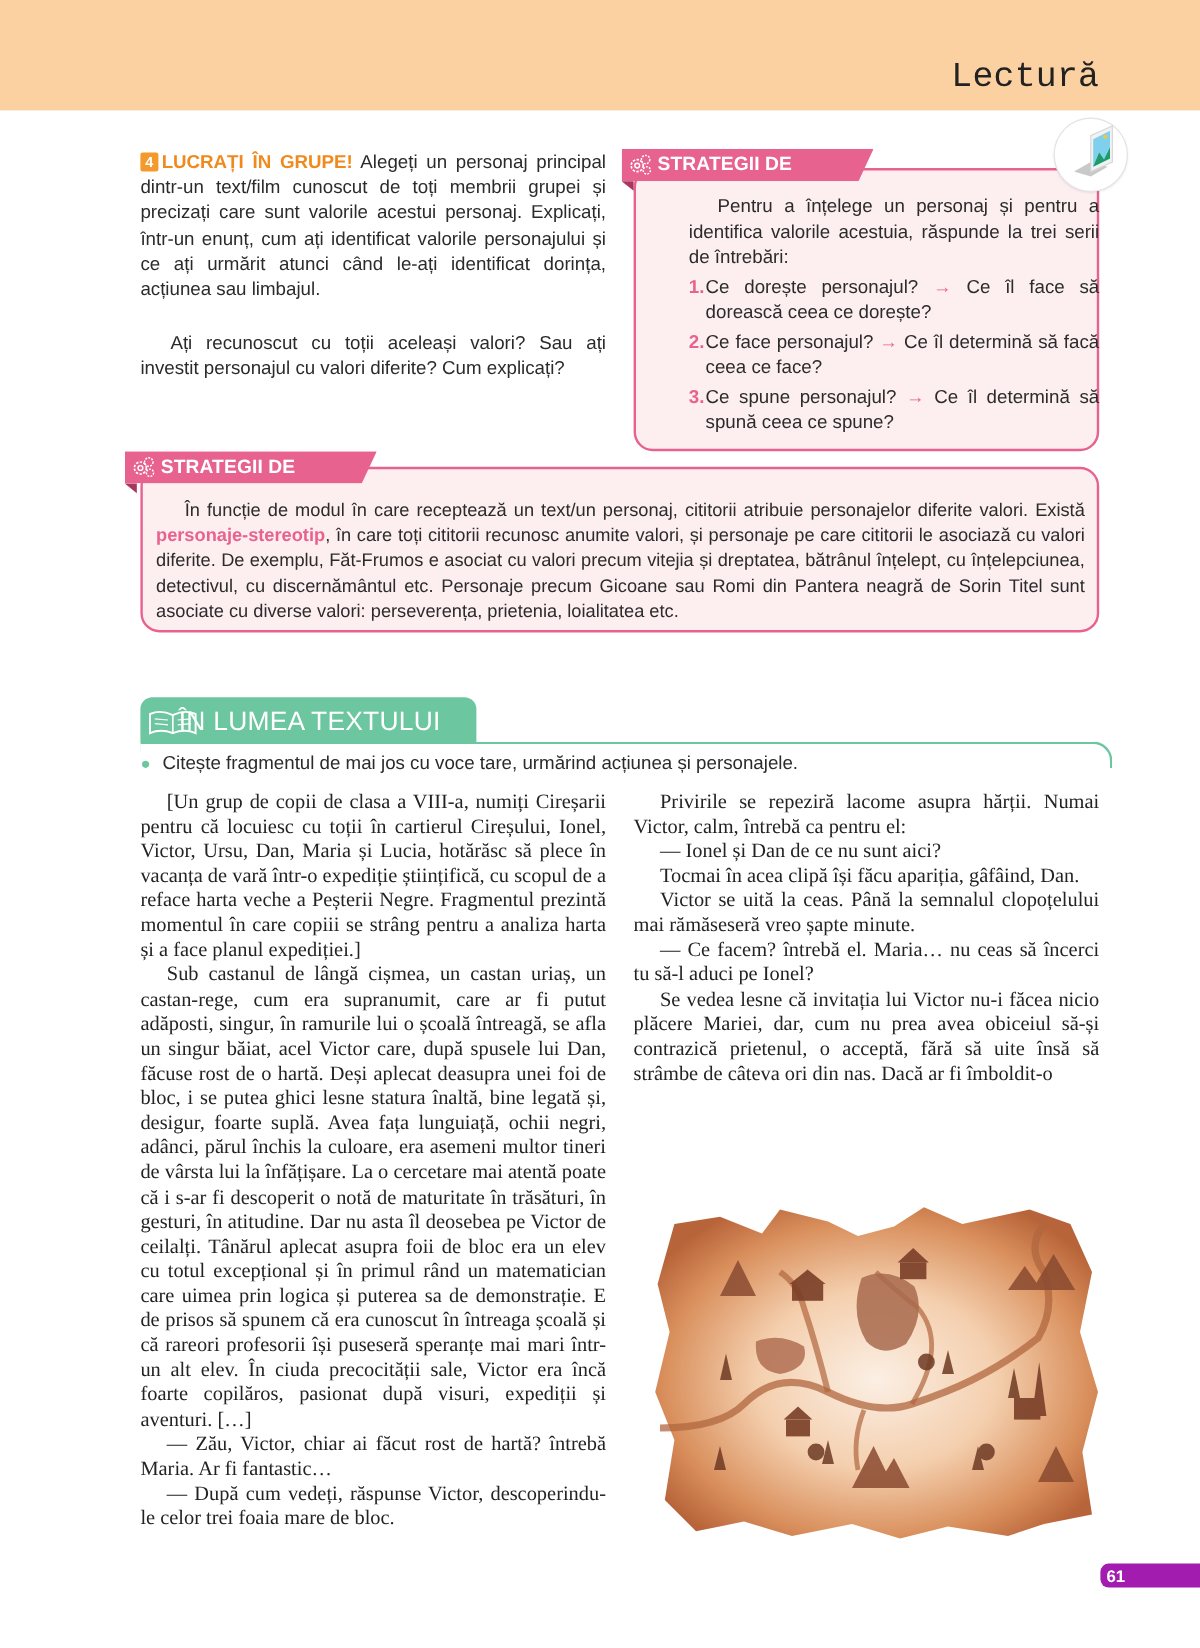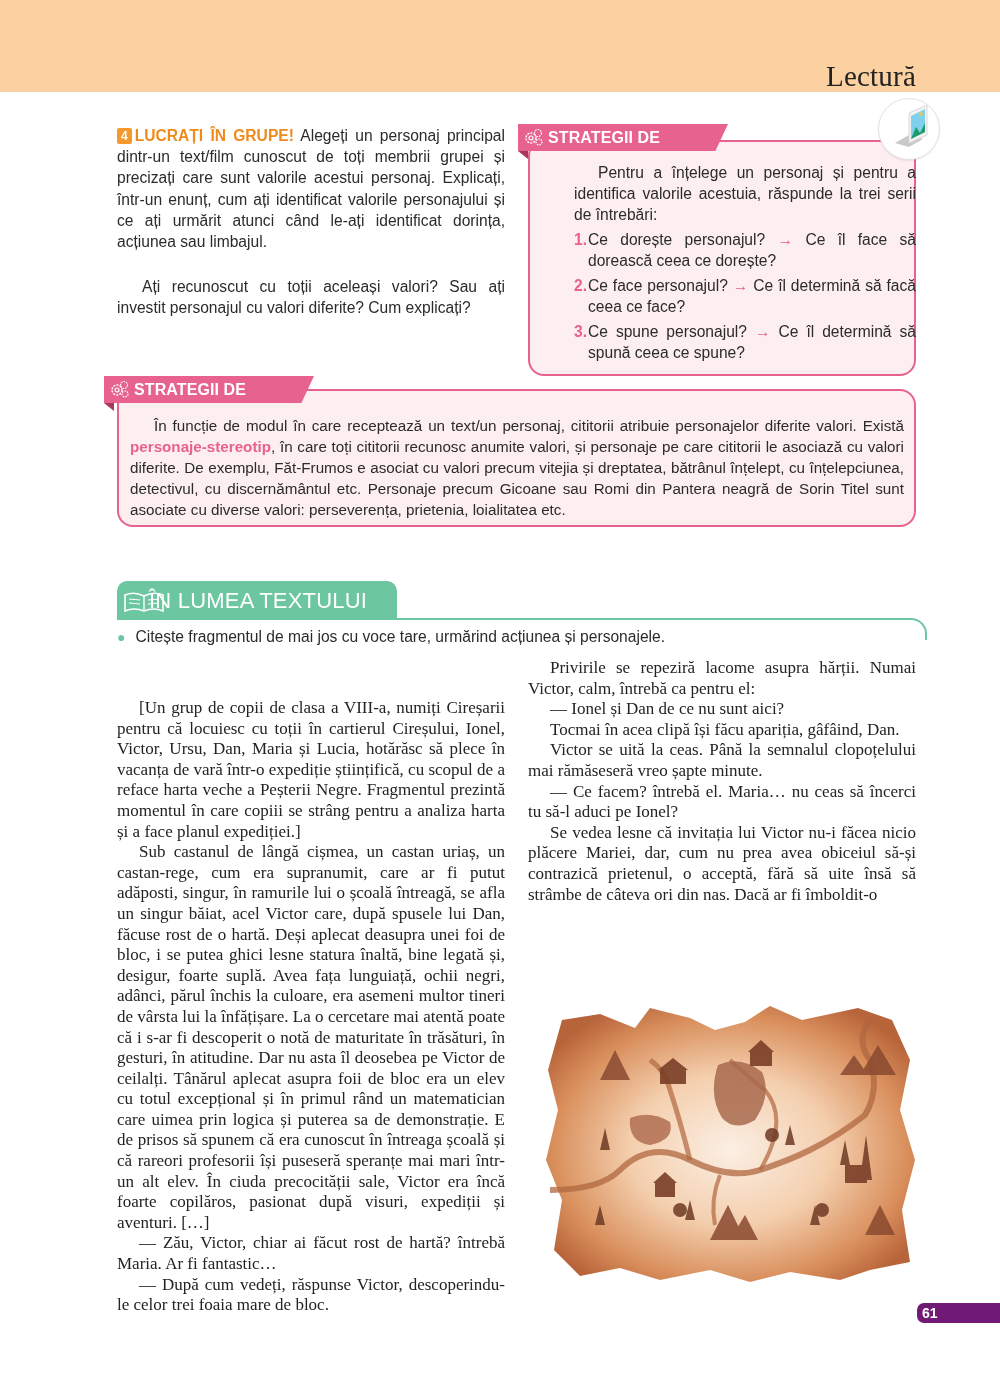--- a/index.html
+++ b/index.html
@@ -1,18 +1,18 @@
 <!DOCTYPE html>
 <html><head>
 <meta charset="utf-8">
 <style>
   * { box-sizing: border-box; margin: 0; padding: 0; }
   body { width: 1000px; height: 1373px; background: #ffffff; position: relative; overflow: hidden; font-family: "DejaVu Sans", sans-serif; color: #2a2a2a; }
   .header-band { position: absolute; left: 0; top: 0; width: 1000px; height: 92px; background: #fcd1a1; }
-  .header-title { position: absolute; right: 84px; top: 48px; font-family: Liberation Serif, serif; font-size: 29px; color: #222; letter-spacing: 0.2px; margin-top: 12px; }
+  .header-title { position: absolute; right: 84px; top: 48px; font-family: Liberation Mono, monospace; font-size: 29px; color: #222; letter-spacing: 0.2px; }
 
   .task { position: absolute; left: 117px; top: 125px; width: 388px; font-family: "Liberation Sans", sans-serif; font-size: 15.6px; line-height: 21.2px; text-align: justify; color: #2b2b2b; }
   .task p { margin: 0; }
   .task p + p { margin-top: 24px; text-indent: 25px; }
   .task-num { display: inline-block; background: #f49a2d; color: #fff; font-weight: bold; font-size: 12px; padding: 0 4px; height: 16px; line-height: 16px; border-radius: 2px; margin-right: 3px; vertical-align: 1px; }
   .task-label { color: #f08a1c; font-weight: bold; }
 
   .pink-box { position: absolute; background: #fdeef0; border: 2px solid #e8628f; border-radius: 16px; }
   .pink-tag { position: absolute; background: #e8628f; color: #fff; font-family: "Liberation Sans", sans-serif; font-size: 16px; font-weight: bold; letter-spacing: 0.1px; height: 27px; line-height: 27px; padding-left: 30px; padding-right: 22px; clip-path: polygon(0 0, 100% 0, 94% 100%, 0 100%); }
   .pink-tag .gear { position: absolute; left: 6px; top: 3px; width: 20px; height: 20px; }
@@ -37,28 +37,28 @@
   .box2-content .ind { padding-left: 24px; }
   .hl { color: #e8628f; font-weight: bold; }
 
   .green-tag { position: absolute; left: 117px; top: 581px; height: 38px; width: 280px; background: #6cc6a0; border-radius: 10px 10px 0 0; color: #fff; font-family: "Liberation Sans", sans-serif; font-size: 22px; line-height: 40px; padding-left: 32px; letter-spacing: 0.2px; }
   .green-tag .book { position: absolute; left: 6px; top: 8px; width: 42px; height: 24px; }
   .green-line { position: absolute; left: 117px; top: 618px; width: 810px; height: 22px; border-top: 2px solid #6cc6a0; border-right: 2px solid #6cc6a0; border-top-right-radius: 16px; }
   .instruction { position: absolute; left: 117px; top: 628px; font-family: "Liberation Sans", sans-serif; font-size: 15.6px; color: #2b2b2b; }
   .instruction .bullet { color: #6cc6a0; font-size: 14px; margin-right: 10px; }
 
   .text-col { position: absolute; width: 388px; font-family: "Liberation Serif", serif; font-size: 17px; line-height: 20.6px; color: #232323; text-align: justify; }
-  .col-left { left: 117px; top: 698px; }
+  .col-left { left: 117px; top: 658px; }
   .col-right { left: 528px; top: 658px; }
   .text-col p { text-indent: 22px; }
   .it { }
 
   .map { position: absolute; left: 540px; top: 1000px; width: 380px; height: 285px; }
 
-  .page-num { position: absolute; left: 917px; top: 1303px; width: 83px; height: 20px; background: #701a75; border-radius: 7px 0 0 7px; color: #fff; font-family: "Liberation Sans", sans-serif; font-weight: bold; font-size: 14px; line-height: 20px; padding-left: 5px; }
+  .page-num { position: absolute; left: 917px; top: 1303px; width: 83px; height: 20px; background: #a21caf; border-radius: 7px 0 0 7px; color: #fff; font-family: "Liberation Sans", sans-serif; font-weight: bold; font-size: 14px; line-height: 20px; padding-left: 5px; }
 </style>
 </head>
 <body>
 
 <div class="header-band"></div>
 <div class="header-title">Lectură</div>
 
 <div class="task">
   <p><span class="task-num">4</span><span class="task-label">LUCRAȚI ÎN GRUPE!</span><span> Alegeți un personaj principal dintr-un text/film cunoscut de toți membrii grupei și precizați care sunt valorile acestui personaj. Explicați, într-un enunț, cum ați identificat valorile personajului și ce ați urmărit atunci când le-ați identificat dorința, acțiunea sau limbajul.</span></p>
   <p>Ați recunoscut cu toții aceleași valori? Sau ați investit personajul cu valori diferite? Cum explicați?</p>

